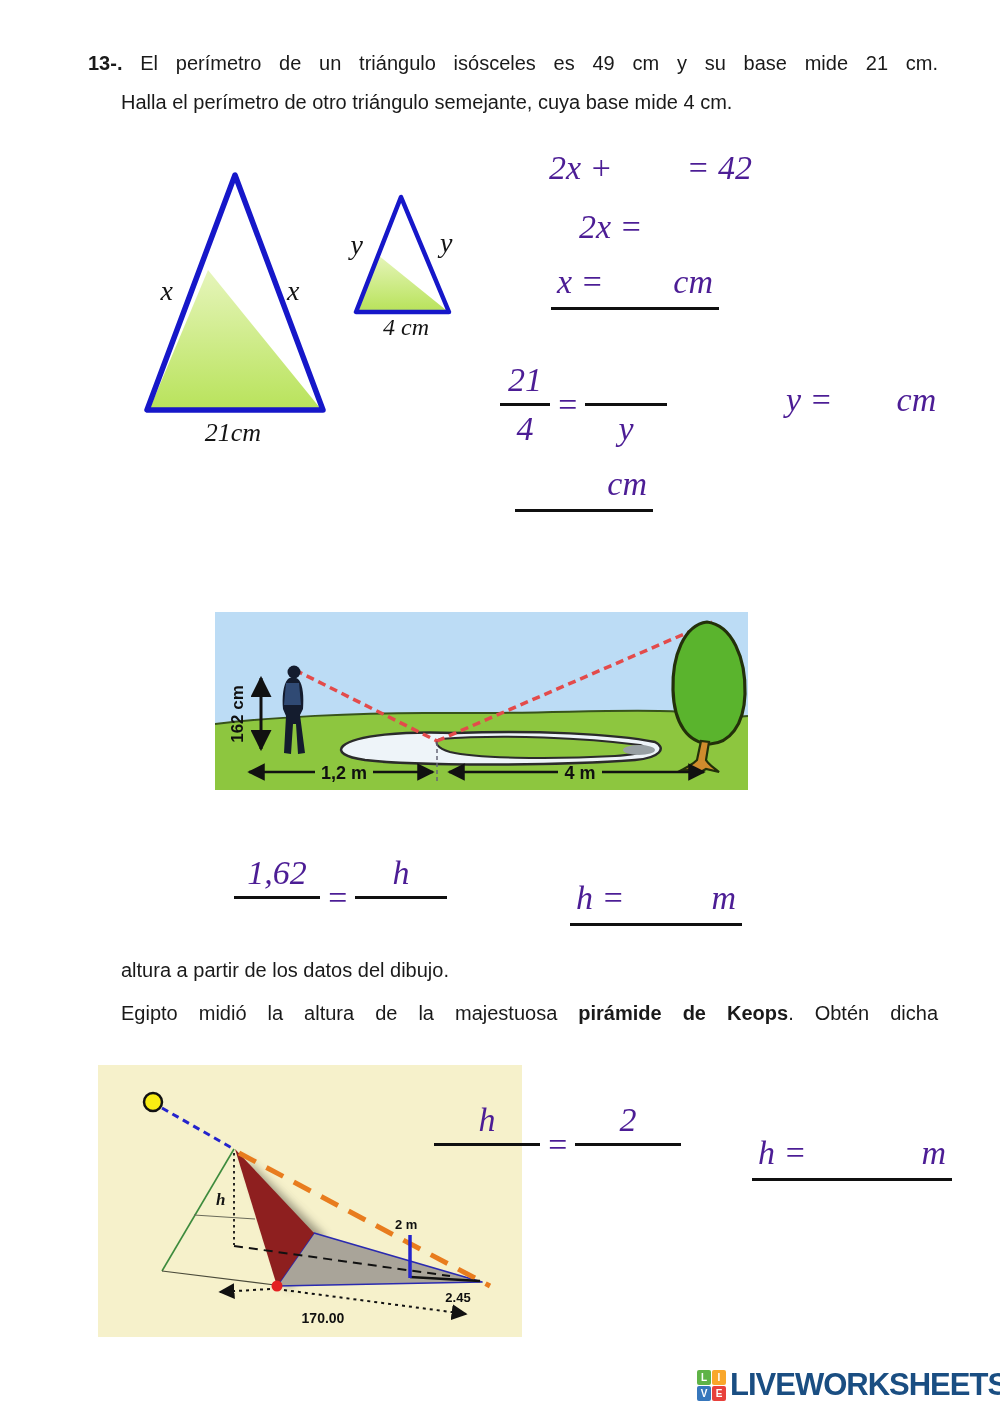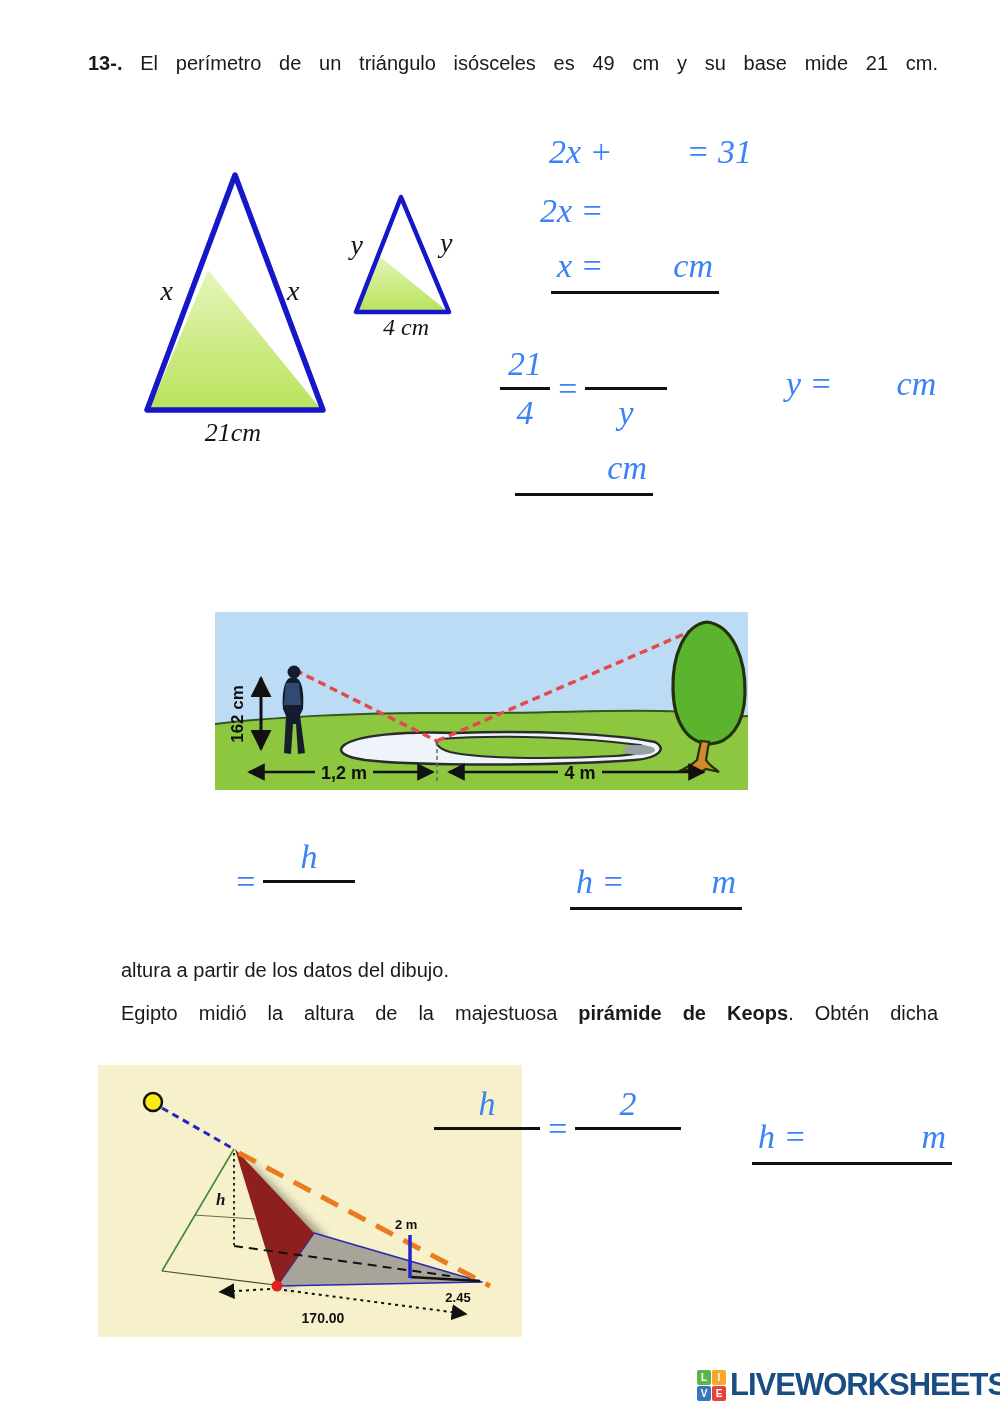--- a/index.html
+++ b/index.html
@@ -11,21 +11,21 @@
   .indent{padding-left:33px;}
   #p13{left:88px;top:44px;line-height:39px;}
   #p14{left:88px;top:537px;line-height:40px;}
   #p16{left:88px;top:949px;line-height:43px;}
   b{font-weight:bold;}
   svg{position:absolute;}
   #fig13{left:120px;top:150px;}
   #fig14{left:215px;top:612px;}
   #fig16{left:98px;top:1065px;}
   .math{position:absolute;font-family:"Liberation Serif","DejaVu Serif",serif;
-        font-style:italic;font-size:34px;color:#3b82f6;display:flex;align-items:flex-end;white-space:pre;}
+        font-style:italic;font-size:34px;color:#4c1d95;display:flex;align-items:flex-end;white-space:pre;margin-top:16px;}
   .frow{display:flex;align-items:center;gap:6px;}
   .frac{display:inline-flex;flex-direction:column;align-items:center;}
   .fn,.fd{line-height:46px;height:46px;padding:0 8px;text-align:right;}
   .fbar{border-top:3px solid #101010;height:0;align-self:stretch;}
   .ublock{display:inline-flex;justify-content:space-between;align-items:flex-end;
           border-bottom:3px solid #101010;padding:0 6px 6px 6px;box-sizing:border-box;}
   .sp{display:inline-block;}
   
   .mlab{font-family:"Liberation Serif","DejaVu Serif",serif;font-style:italic;fill:#141414;}
   .dim{font-family:"Liberation Sans",sans-serif;font-weight:bold;fill:#101010;}
@@ -40,20 +40,21 @@
   .lw-text{font-weight:bold;font-size:31px;color:var(--logo_blue);letter-spacing:-1px;
            margin-left:4px;line-height:32px;}
 </style>
 </head>
 <body>
 
 <div id="page">
 
   <div class="para" id="p13">
     <span class="pline just"><b>13-.</b><span> El perímetro de un triángulo isósceles es 49 cm y su base mide 21 cm.</span></span>
+    <span class="pline indent">Halla el perímetro de otro triángulo semejante, cuya base mide 4 cm.</span>
   </div>
 
   <svg id="fig13" width="350" height="300" viewBox="0 0 350 300">
     <defs>
       <linearGradient id="gfill" x1="0" y1="1" x2="0" y2="0">
         <stop offset="0" style="stop-color:var(--triangle_fill_dark)"></stop>
         <stop offset="1" style="stop-color:var(--triangle_fill_light)"></stop>
       </linearGradient>
     </defs>
     <polygon points="88,120 30,258 200,258" fill="url(#gfill)"></polygon>
@@ -62,23 +63,23 @@
     <polygon class="tri" points="281,47 236,162 329,162" stroke-width="4.5"></polygon>
     <text class="mlab" x="53" y="150" font-size="28" text-anchor="end">x</text>
     <text class="mlab" x="167" y="150" font-size="28">x</text>
     <text class="mlab" x="113" y="291" font-size="26" text-anchor="middle">21cm</text>
     <text class="mlab" x="243" y="104" font-size="28" text-anchor="end">y</text>
     <text class="mlab" x="320" y="102" font-size="28">y</text>
     <text class="mlab" x="286" y="185" font-size="24" text-anchor="middle">4 cm</text>
   </svg>
 
   <div class="math" style="left:549px;top:133px;">
-    <span>2x +</span><span class="sp" style="width:74px"></span><span>= 31</span>
-  </div>
-  <div class="math" style="left:540px;top:192px;font-family:Liberation Serif, serif;">2x =</div>
+    <span>2x +</span><span class="sp" style="width:74px"></span><span>= 42</span>
+  </div>
+  <div class="math" style="left:579px;top:192px;font-family:Liberation Serif, serif;">2x =</div>
   <div class="math" style="left:551px;top:247px;">
     <span class="ublock" style="width:168px">
       <span>x =</span><span>cm</span>
     </span>
   </div>
   <div class="math frow" style="left:500px;top:341px;">
     <span class="frac">
       <span class="fn">21</span>
       <span class="fbar" style="min-width:50px"></span>
       <span class="fd">4</span>
@@ -134,20 +135,25 @@
       <line x1="100" y1="160" x2="34" y2="160" stroke="#111" stroke-width="2.5" marker-end="url(#ar)"></line>
       <line x1="158" y1="160" x2="218" y2="160" stroke="#111" stroke-width="2.5" marker-end="url(#ar)"></line>
       <text class="dim" font-size="18" text-anchor="middle" x="129" y="167">1,2 m</text>
       <line x1="343" y1="160" x2="234" y2="160" stroke="#111" stroke-width="2.5" marker-end="url(#ar)"></line>
       <line x1="387" y1="160" x2="489" y2="160" stroke="#111" stroke-width="2.5" marker-end="url(#ar)"></line>
       <text class="dim" font-size="18" text-anchor="middle" x="365" y="167">4 m</text>
     </g>
   </svg>
 
   <div class="math frow" style="left:234px;top:834px;">
+    <span class="frac">
+      <span class="fn">1,62</span>
+      <span class="fbar" style="min-width:70px"></span>
+      <span class="fd" style="min-width:70px"></span>
+    </span>
     <span>=</span>
     <span class="frac">
       <span class="fn">h</span>
       <span class="fbar" style="min-width:76px"></span>
       <span class="fd" style="min-width:76px"></span>
     </span>
   </div>
   <div class="math" style="left:570px;top:863px;">
     <span class="ublock" style="width:172px">
       <span>h =</span><span>m</span>

